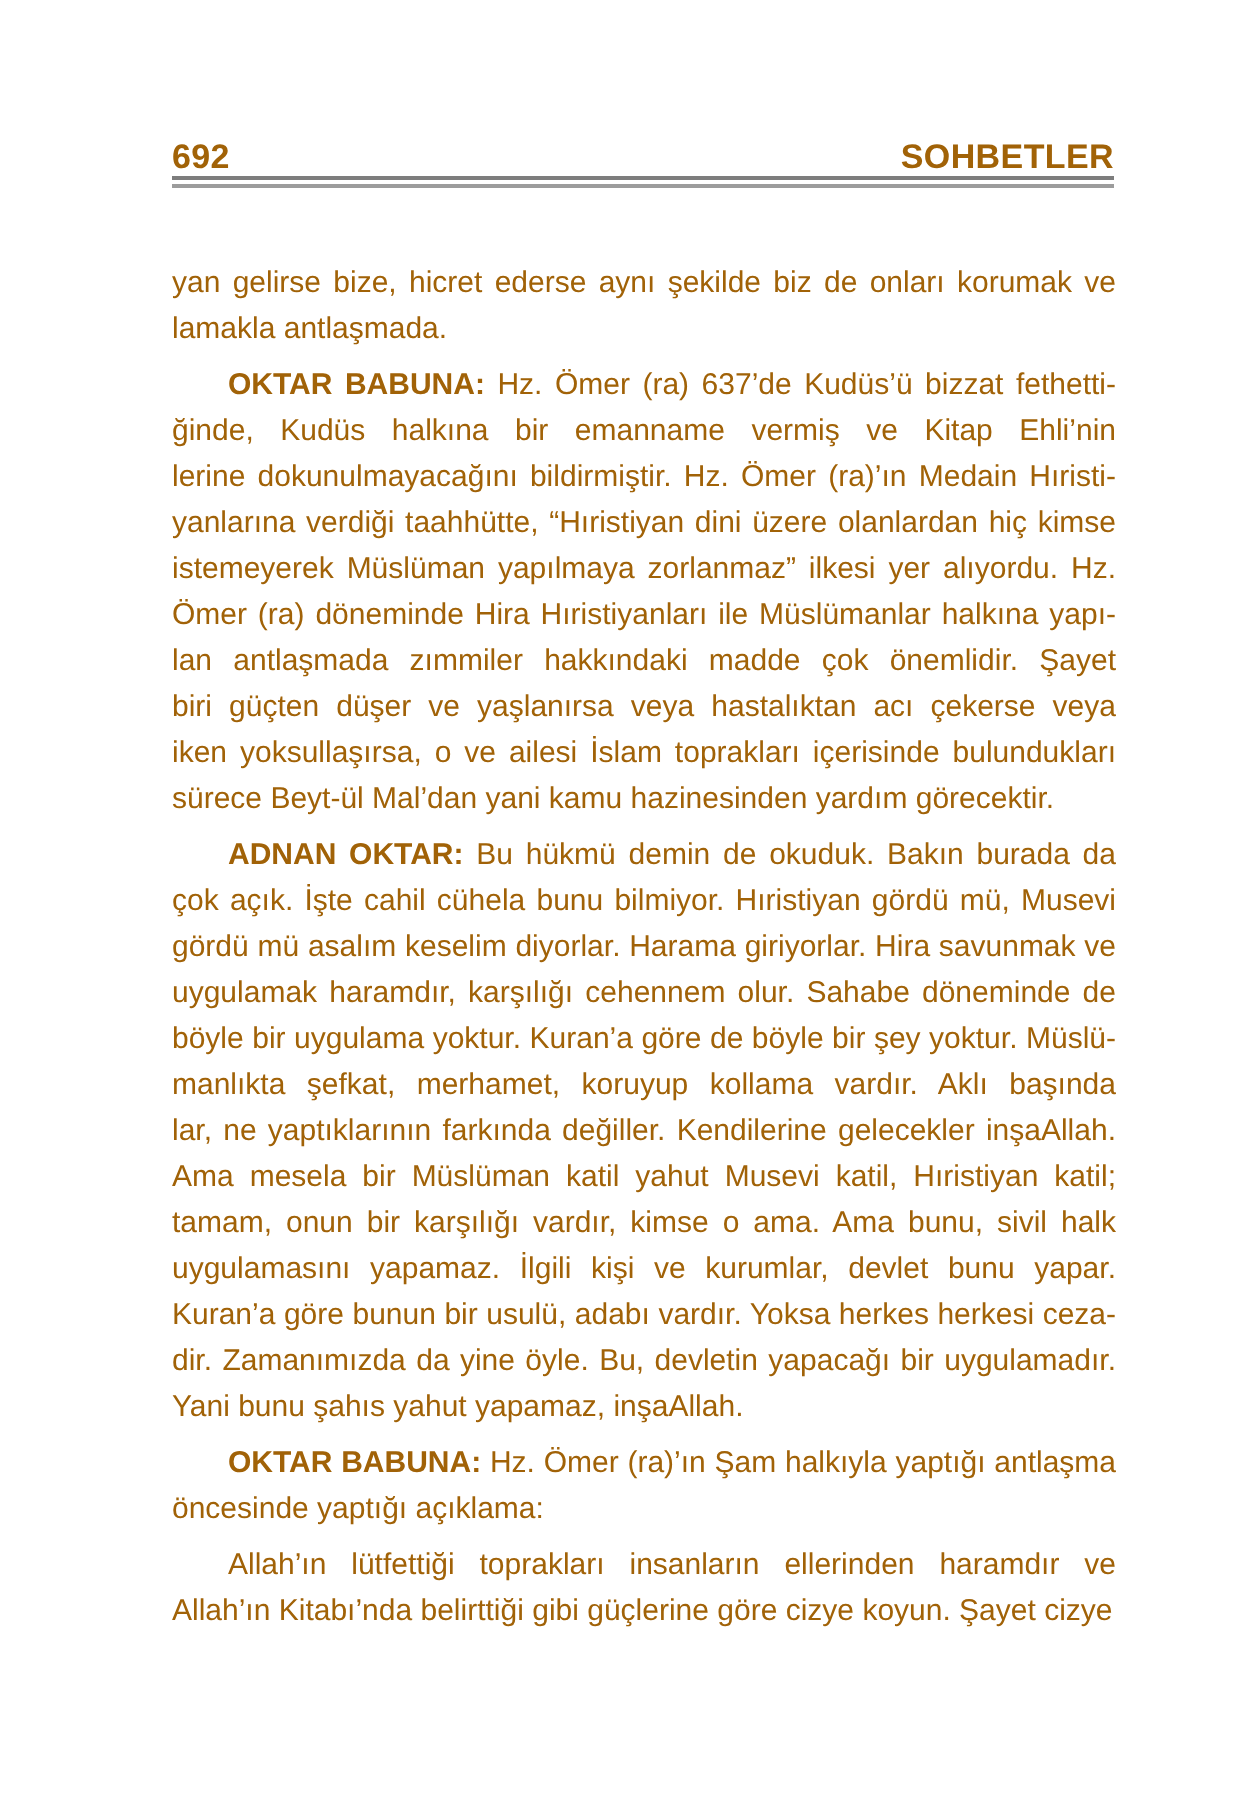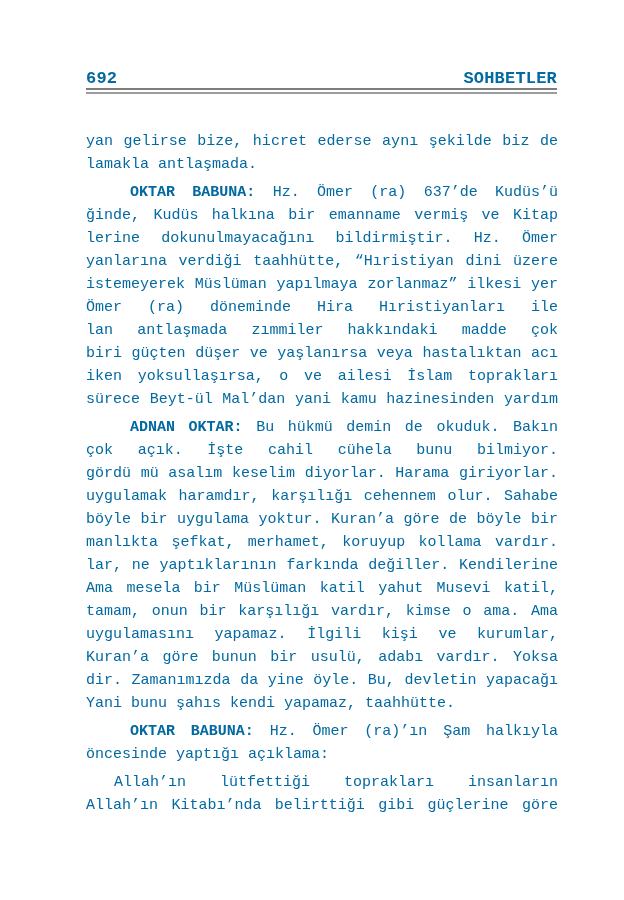--- a/index.html
+++ b/index.html
@@ -5,22 +5,22 @@
   html, body {
     margin: 0;
     padding: 0;
     background: #ffffff;
   }
   .page {
     position: relative;
     width: 624px;
     height: 900px;
     background: #ffffff;
-    font-family: Liberation Mono, monospace;
-    color: #0369a1;
+    font-family: Liberation Sans, sans-serif;
+    color: #a16207;
     overflow: hidden;
   }
   .running-head {
     position: absolute;
     left: 86px;
     width: 471px;
     top: 70px;
     display: flex;
     justify-content: space-between;
     align-items: baseline;
@@ -56,21 +56,20 @@
     text-align-last: justify;
   }
   .line.lastline {
     text-align-last: left;
   }
   .line.first {
     text-indent: 28px;
   }
   .line b {
     font-weight: bold;
-    margin-left: 16px;
   }
 </style>
 </head>
 <body>
 
 <div class="page">
   <div class="running-head">
     <span>692</span>
     <span>SOHBETLER</span>
   </div>
@@ -98,21 +97,21 @@
         <div class="line">gördü mü asalım keselim diyorlar. Harama giriyorlar. Hira savunmak ve</div>
         <div class="line">uygulamak haramdır, karşılığı cehennem olur. Sahabe döneminde de</div>
         <div class="line">böyle bir uygulama yoktur. Kuran’a göre de böyle bir şey yoktur. Müslü-</div>
         <div class="line">manlıkta şefkat, merhamet, koruyup kollama vardır. Aklı başında olacak-</div>
         <div class="line">lar, ne yaptıklarının farkında değiller. Kendilerine gelecekler inşaAllah.</div>
         <div class="line">Ama mesela bir Müslüman katil yahut Musevi katil, Hıristiyan katil;</div>
         <div class="line">tamam, onun bir karşılığı vardır, kimse o ama. Ama bunu, sivil halk bunun</div>
         <div class="line">uygulamasını yapamaz. İlgili kişi ve kurumlar, devlet bunu yapar.</div>
         <div class="line">Kuran’a göre bunun bir usulü, adabı vardır. Yoksa herkes herkesi ceza-</div>
         <div class="line">dir. Zamanımızda da yine öyle. Bu, devletin yapacağı bir uygulamadır.</div>
-        <div class="line lastline">Yani bunu şahıs kendi yapamaz, taahhütte.</div>
+        <div class="line lastline">Yani bunu şahıs yahut yapamaz, inşaAllah.</div>
       </div>
       <div class="para">
         <div class="line first"><b>OKTAR BABUNA:</b> Hz. Ömer (ra)’ın Şam halkıyla yaptığı antlaşma</div>
         <div class="line lastline">öncesinde yaptığı açıklama:</div>
       </div>
       <div class="para">
         <div class="line first">Allah’ın lütfettiği toprakları insanların ellerinden haramdır ve</div>
         <div class="line lastline">Allah’ın Kitabı’nda belirttiği gibi güçlerine göre cizye koyun. Şayet cizye</div>
       </div>
     </div>

